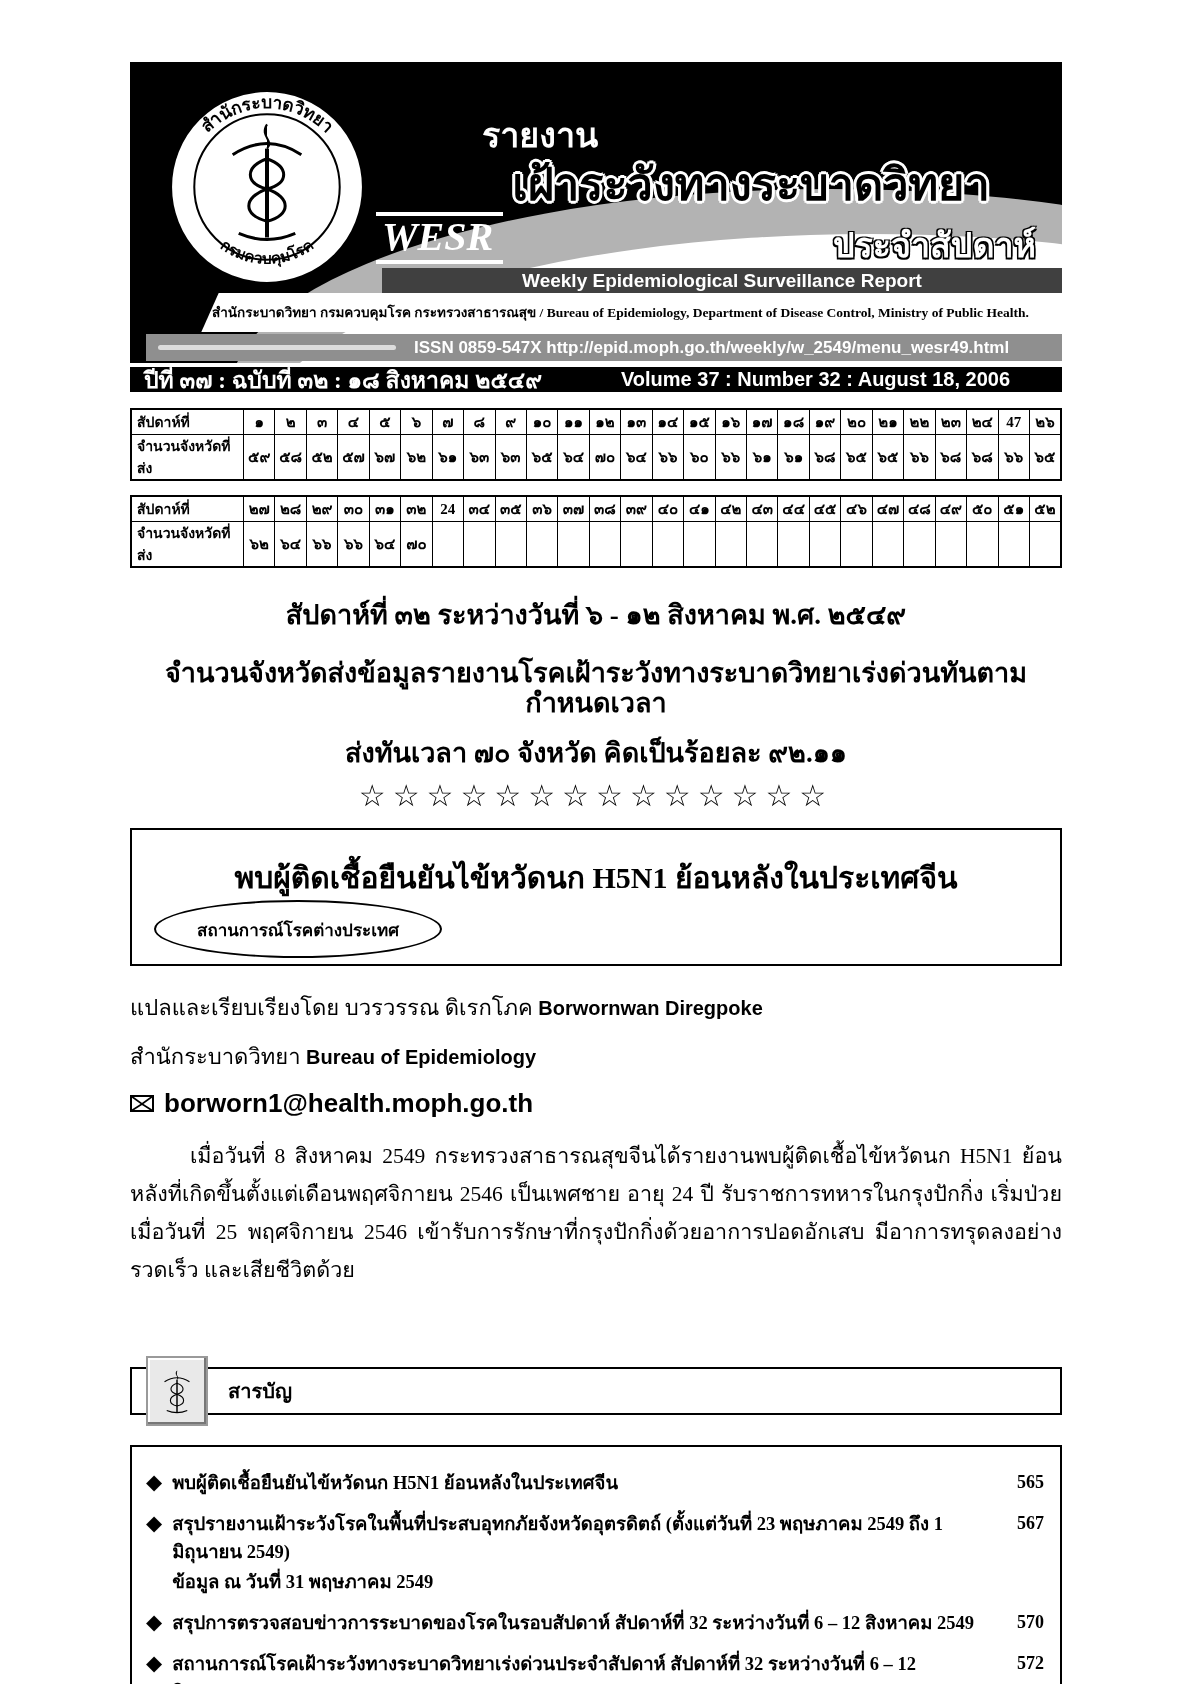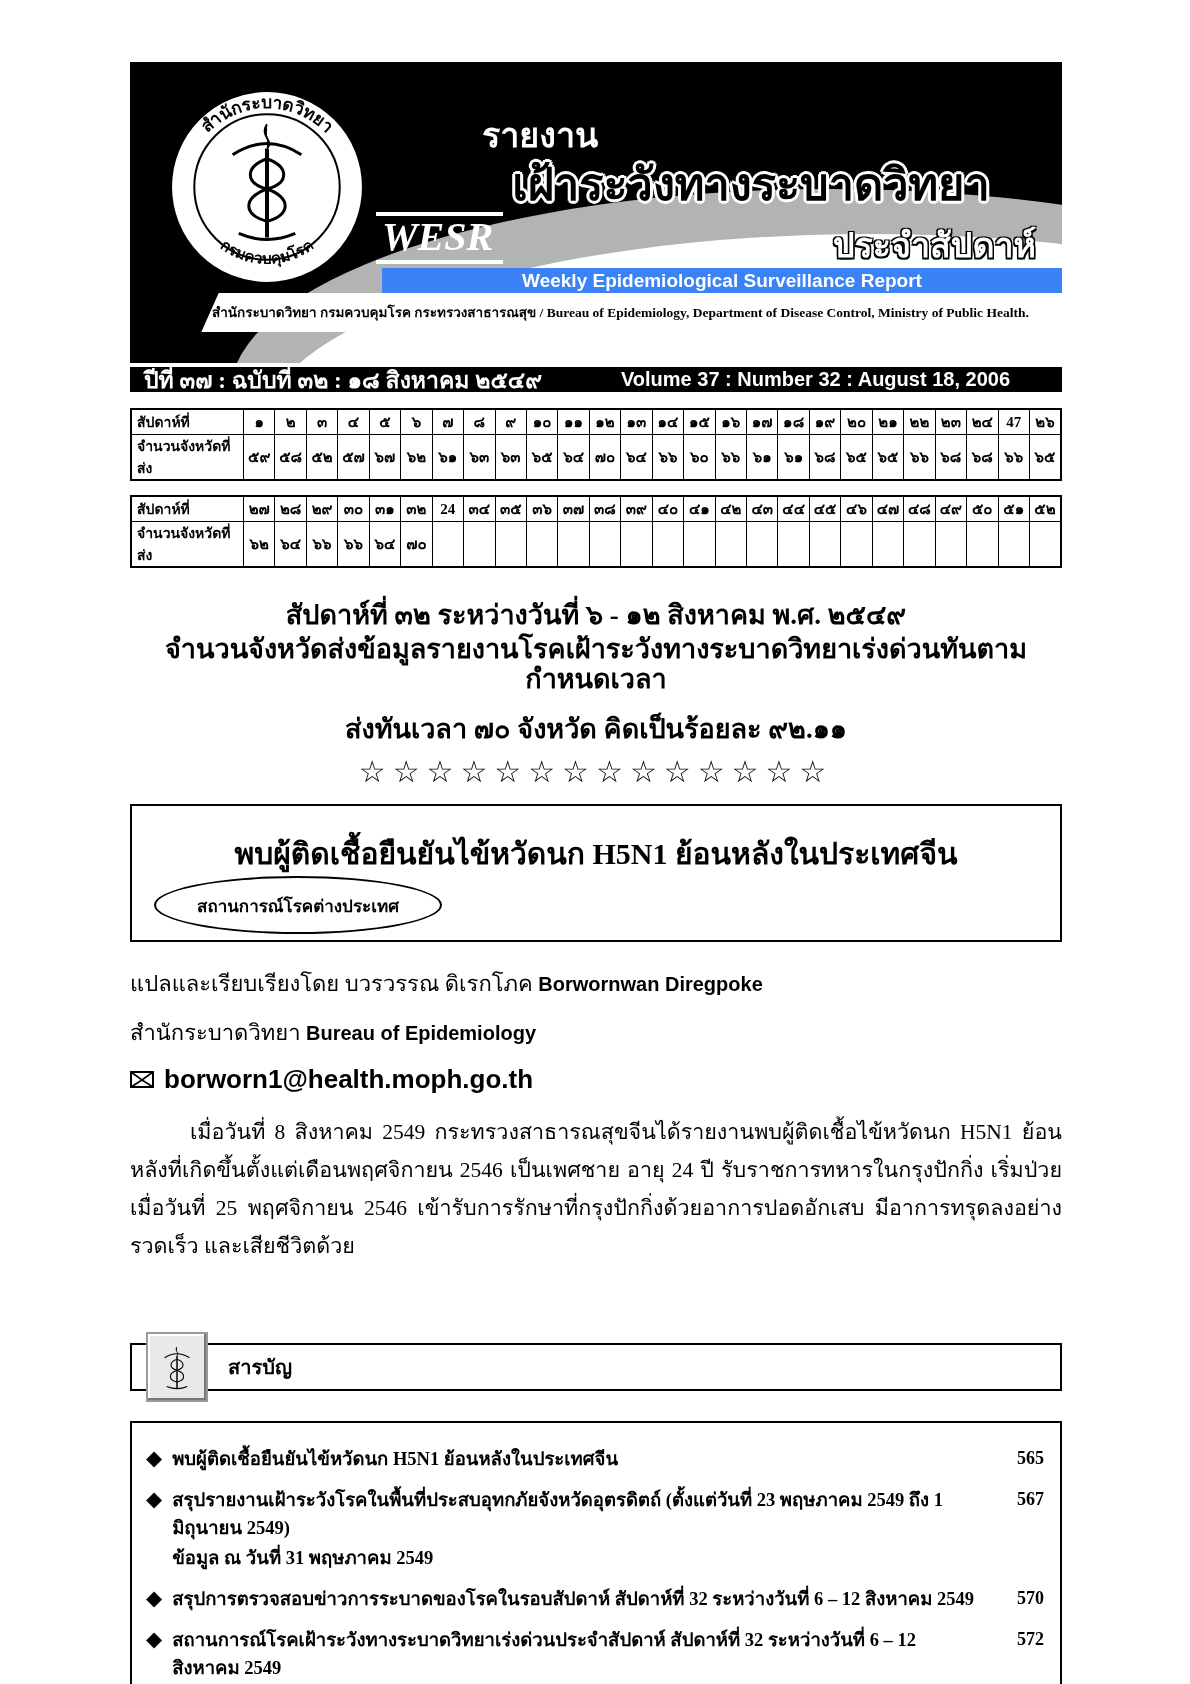--- a/index.html
+++ b/index.html
@@ -14,21 +14,21 @@
   .report-word{position:absolute;left:352px;top:46px;font-size:34px;font-weight:bold;color:#fff;z-index:3;}
   .big-title{position:absolute;left:318px;top:86px;width:606px;text-align:center;
      font-size:45px;font-weight:bold;color:#000;z-index:3;white-space:nowrap;
      text-shadow:-2px -2px 0 #fff,2px -2px 0 #fff,-2px 2px 0 #fff,2px 2px 0 #fff,
                  0 -3px 0 #fff,0 3px 0 #fff,-3px 0 0 #fff,3px 0 0 #fff;}
   .wesr{position:absolute;left:246px;top:150px;z-index:3;color:#fff;
      font-family:"Liberation Serif",serif;font-style:italic;font-weight:bold;font-size:40px;
      border-top:4px solid #fff;border-bottom:4px solid #fff;padding:0 10px 2px 6px;line-height:1.05;}
   .weekly-word{position:absolute;right:26px;top:156px;font-size:34px;font-weight:bold;color:#fff;z-index:3;
      text-shadow:-1.5px -1.5px 0 #000,1.5px -1.5px 0 #000,-1.5px 1.5px 0 #000,1.5px 1.5px 0 #000;}
-  .bar-subtitle{position:absolute;left:252px;right:0;top:206px;height:25px;background:#3b82f6;z-index:2;
+  .bar-subtitle{position:absolute;left:252px;right:0;top:206px;height:25px;background:#404040;z-index:2;
      color:#fff;font-family:"Liberation Sans",sans-serif;font-weight:bold;font-size:19px;
      line-height:25px;text-align:center;}
   .strip-bureau{position:absolute;left:54px;right:0;top:231px;height:39px;background:#fff;z-index:2;
      font-size:13.5px;font-weight:bold;line-height:39px;padding-left:28px;white-space:nowrap;}
   .strip-bureau .edge{position:absolute;left:-14px;top:0;width:40px;height:100%;background:#000;
      transform:skewX(-24deg);}
   .bar-issn{position:absolute;left:16px;right:0;top:272px;height:27px;background:#8f8f8f;z-index:2;
      color:#fff;font-family:"Liberation Sans",sans-serif;font-weight:bold;font-size:17px;
      line-height:27px;padding-left:268px;white-space:nowrap;}
   .issn-line{position:absolute;left:12px;top:11px;width:238px;height:5px;background:#dcdcdc;border-radius:3px;}
@@ -41,21 +41,21 @@
   
   .wk-table{border-collapse:collapse;width:932px;table-layout:fixed;margin-top:16px;border:2.5px solid #000;}
   .wk-table td,.wk-table th{border:1.6px solid #000;height:23px;text-align:center;padding:0;
      font-size:15px;font-weight:bold;overflow:hidden;}
   .wk-table th.lbl{width:106px;text-align:left;padding-left:5px;font-size:14px;}
   .wk-table.second{margin-top:14px;}
 
   
   .summary{text-align:center;}
   .s-line{font-size:27px;font-weight:bold;line-height:30px;}
-  .s1{margin-top:32px;} .s2{margin-top:4px;text-align:center;} .s3{margin-top:20px;}
+  .s1{margin-top:32px;} .s2{margin-top:28px;text-align:center;} .s3{margin-top:20px;}
   .stars{margin-top:12px;font-size:30px;letter-spacing:7px;line-height:32px;}
 
   
   .feature{position:relative;margin-top:16px;height:134px;border:2.5px solid #000;}
   .headline{text-align:center;margin-top:24px;font-size:30px;font-weight:bold;}
   .badge{position:absolute;left:22px;top:70px;width:284px;height:54px;border:2px solid #000;
      border-radius:50%;display:flex;align-items:center;justify-content:center;
      font-size:17px;font-weight:bold;background:#fff;}
 
   
@@ -122,20 +122,24 @@
       </svg>
 
       <div class="report-word">รายงาน</div>
       <div class="big-title">เฝ้าระวังทางระบาดวิทยา</div>
       <div class="wesr">WESR</div>
       <div class="weekly-word">ประจำสัปดาห์</div>
       <div class="bar-subtitle">Weekly Epidemiological Surveillance Report</div>
       <div class="strip-bureau">
         <div class="edge"></div>
         <span>สำนักระบาดวิทยา กรมควบคุมโรค กระทรวงสาธารณสุข  /  Bureau of Epidemiology, Department of Disease Control, Ministry of Public Health.</span>
+      </div>
+      <div class="bar-issn">
+        <div class="issn-line"></div>
+        <span>ISSN 0859-547X   http://epid.moph.go.th/weekly/w_2549/menu_wesr49.html</span>
       </div>
       <div class="gap-line"></div>
       <div class="bar-volume">
         <span class="vol-th">ปีที่ ๓๗ : ฉบับที่ ๓๒ : ๑๘ สิงหาคม ๒๕๔๙</span>
         <span class="vol-en">Volume  37  :  Number  32 : August  18, 2006</span>
       </div>
     </div>
 
     <table class="wk-table">
         <tbody>

